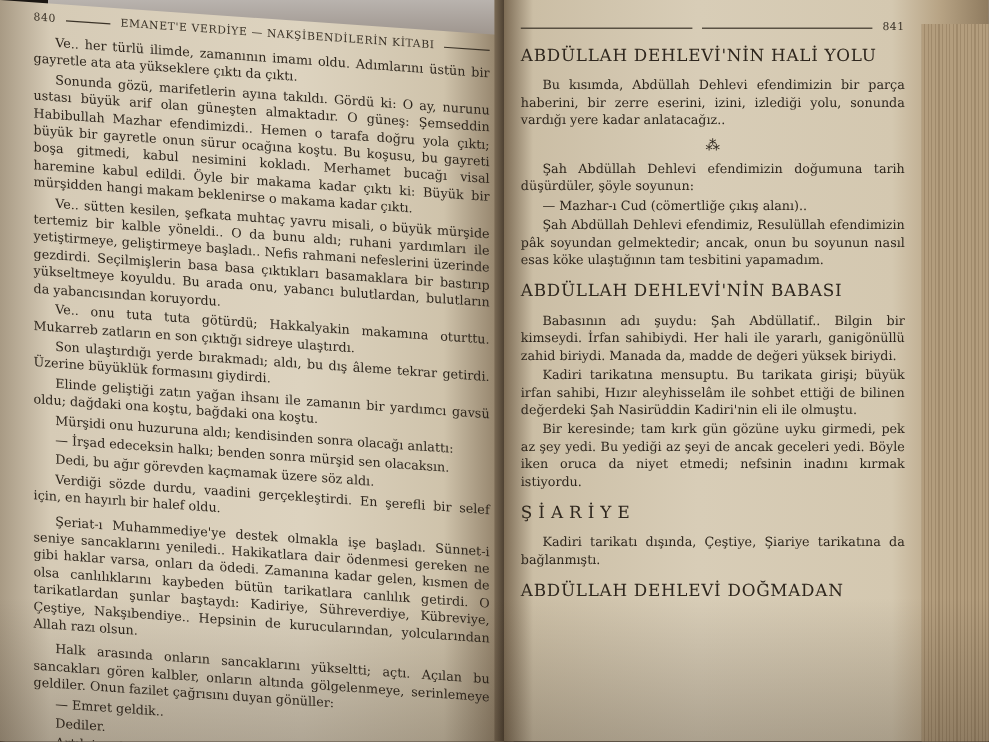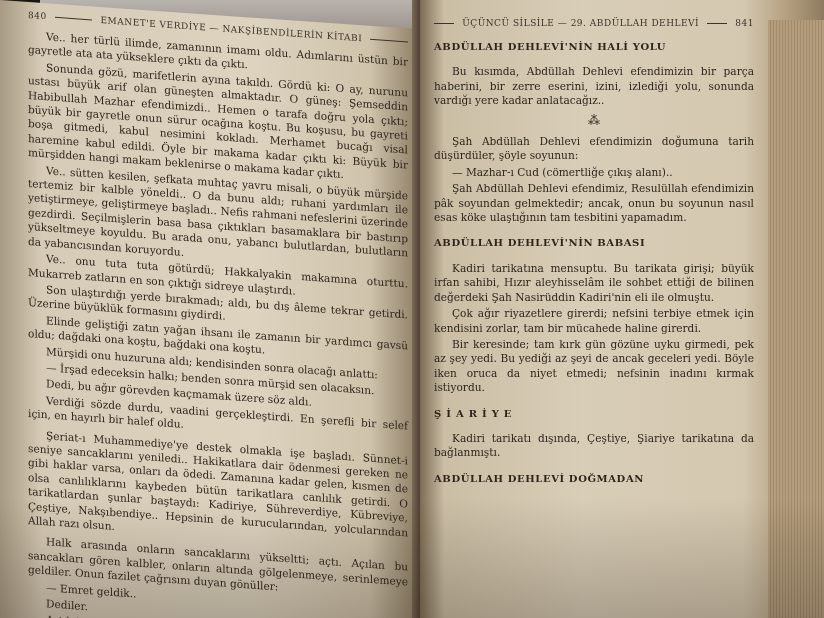--- a/index.html
+++ b/index.html
@@ -26,21 +26,21 @@
     }
     .spine { position: absolute; left: 412px; top: 0; width: 16px; height: 618px;
       background: linear-gradient(90deg, #7a6a55, #4e4132, #7d6b54); }
     .page-edges { position: absolute; right: 0; top: 20px; width: 56px; height: 598px;
       background: repeating-linear-gradient(90deg, #b39d7d 0 2px, #a08a6b 2px 3px); }
     .header { font-size: 9px; letter-spacing: 0.5px; color: #3b3328; display: flex; gap: 8px; align-items: center; white-space: nowrap; }
     .header .rule { flex: 1; border-top: 1px solid #3b3328; }
     .text { font-size: 10.6px; line-height: 14.4px; color: #2e261d; text-align: justify; }
     .text p { margin: 0 0 2px 0; text-indent: 18px; }
     .text p.dash { text-indent: 18px; }
-    .section-title { font-size: 10px; letter-spacing: 0.6px; color: #2e261d; margin: 12px 0 10px 0; font-weight: bold; }
+    .section-title { font-size: 14px; letter-spacing: 0.6px; color: #2e261d; margin: 12px 0 10px 0; font-weight: normal; }
     .spaced { letter-spacing: 5px; }
     .ornament { text-align: center; font-size: 12px; color: #2e261d; margin: 6px 0; }
     .page-num { font-size: 9px; }
     .shade-bottom { position: absolute; left: 0; bottom: 0; width: 824px; height: 120px;
       background: linear-gradient(180deg, rgba(0,0,0,0) 0%, rgba(40,30,20,0.25) 100%); pointer-events: none; }
   </style>
 </head>
 <body>
 
 <div class="scene">
@@ -72,36 +72,35 @@
 
     </div>
 
   </div>
 
   <div class="spine"></div>
 
   <div class="page page-right">
     <div class="header">
       <span class="rule"></span>
-      <span>ÜÇÜNCÜ SİLSİLE — 29. ABDÜLLAH DEHLEVİ</span>
       <span class="rule"></span>
       <span class="page-num">841</span>
     </div>
 
     <div class="text">
       <div class="section-title">ABDÜLLAH DEHLEVİ'NİN HALİ YOLU</div>
       <p>Bu kısımda, Abdüllah Dehlevi efendimizin bir parça haberini, bir zerre eserini, izini, izlediği yolu, sonunda vardığı yere kadar anlatacağız..</p>
       <div class="ornament">⁂</div>
       <p>Şah Abdüllah Dehlevi efendimizin doğumuna tarih düşürdüler, şöyle soyunun:</p>
       <p class="dash">— Mazhar-ı Cud (cömertliğe çıkış alanı)..</p>
       <p>Şah Abdüllah Dehlevi efendimiz, Resulüllah efendimizin pâk soyundan gelmektedir; ancak, onun bu soyunun nasıl esas köke ulaştığının tam tesbitini yapamadım.</p>
 
       <div class="section-title">ABDÜLLAH DEHLEVİ'NİN BABASI</div>
+      <p>Babasının adı şuydu: Şah Abdüllatif.. Bilgin bir kimseydi. İrfan sahibiydi. Her hali ile yararlı, ganigönüllü zahid biriydi. Manada da, madde de değeri yüksek biriydi.</p>
       <p>Kadiri tarikatına mensuptu. Bu tarikata girişi; büyük irfan sahibi, Hızır aleyhisselâm ile sohbet ettiği de bilinen değerdeki Şah Nasirüddin Kadiri'nin eli ile olmuştu.</p>
-      <p>Çok ağır riyazetlere girerdi; nefsini terbiye etmek için kendisini zorlar, tam bir mücahede haline girerdi.</p>
       <p>Bir keresinde; tam kırk gün gözüne uyku girmedi, pek az şey yedi. Bu yediği az şeyi de ancak geceleri yedi. Böyle iken oruca da niyet etmedi; nefsinin inadını kırmak istiyordu.</p>
 
       <div class="section-title spaced">ŞİARİYE</div>
       <p>Kadiri tarikatı dışında, Çeştiye, Şiariye tarikatına da bağlanmıştı.</p>
 
       <div class="section-title">ABDÜLLAH DEHLEVİ DOĞMADAN</div>
 
     </div>
   </div>
 

